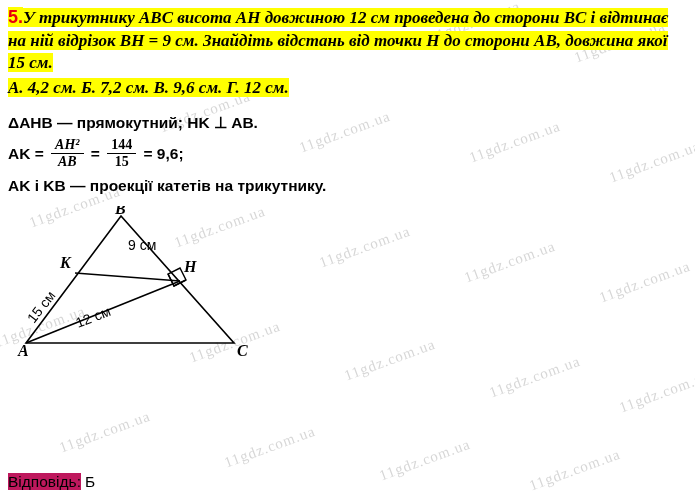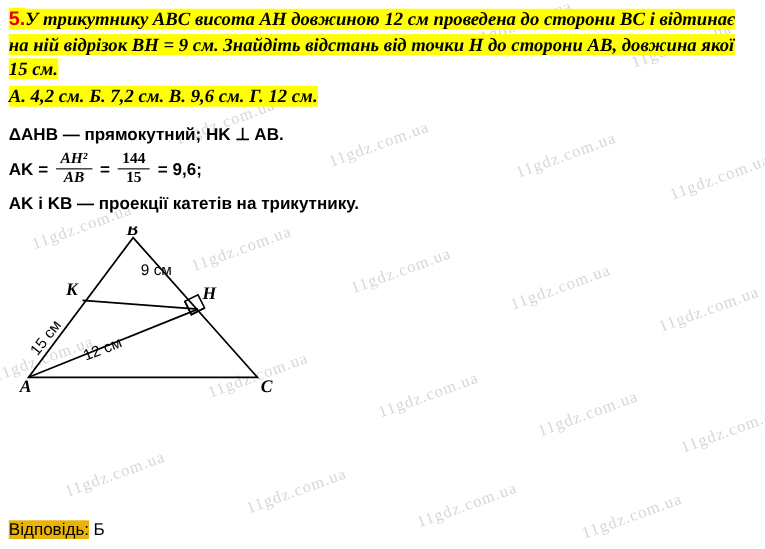--- a/index.html
+++ b/index.html
@@ -113,21 +113,21 @@
   .answer {
     position: absolute;
     left: 8px;
     bottom: 8px;
     z-index: 10;
     font-family: "Liberation Sans", sans-serif;
     font-size: 15.5px;
     white-space: nowrap;
   }
   .answer .lbl {
-    background: #eab308;
+    background: #be185d;
   }
   .answer .val {
     margin-left: 4px;
   }
 </style>
 </head>
 <body>
 
 <div class="watermarks">
   <div class="wm" style="left:430px; top:30px;">11gdz.com.ua</div>

